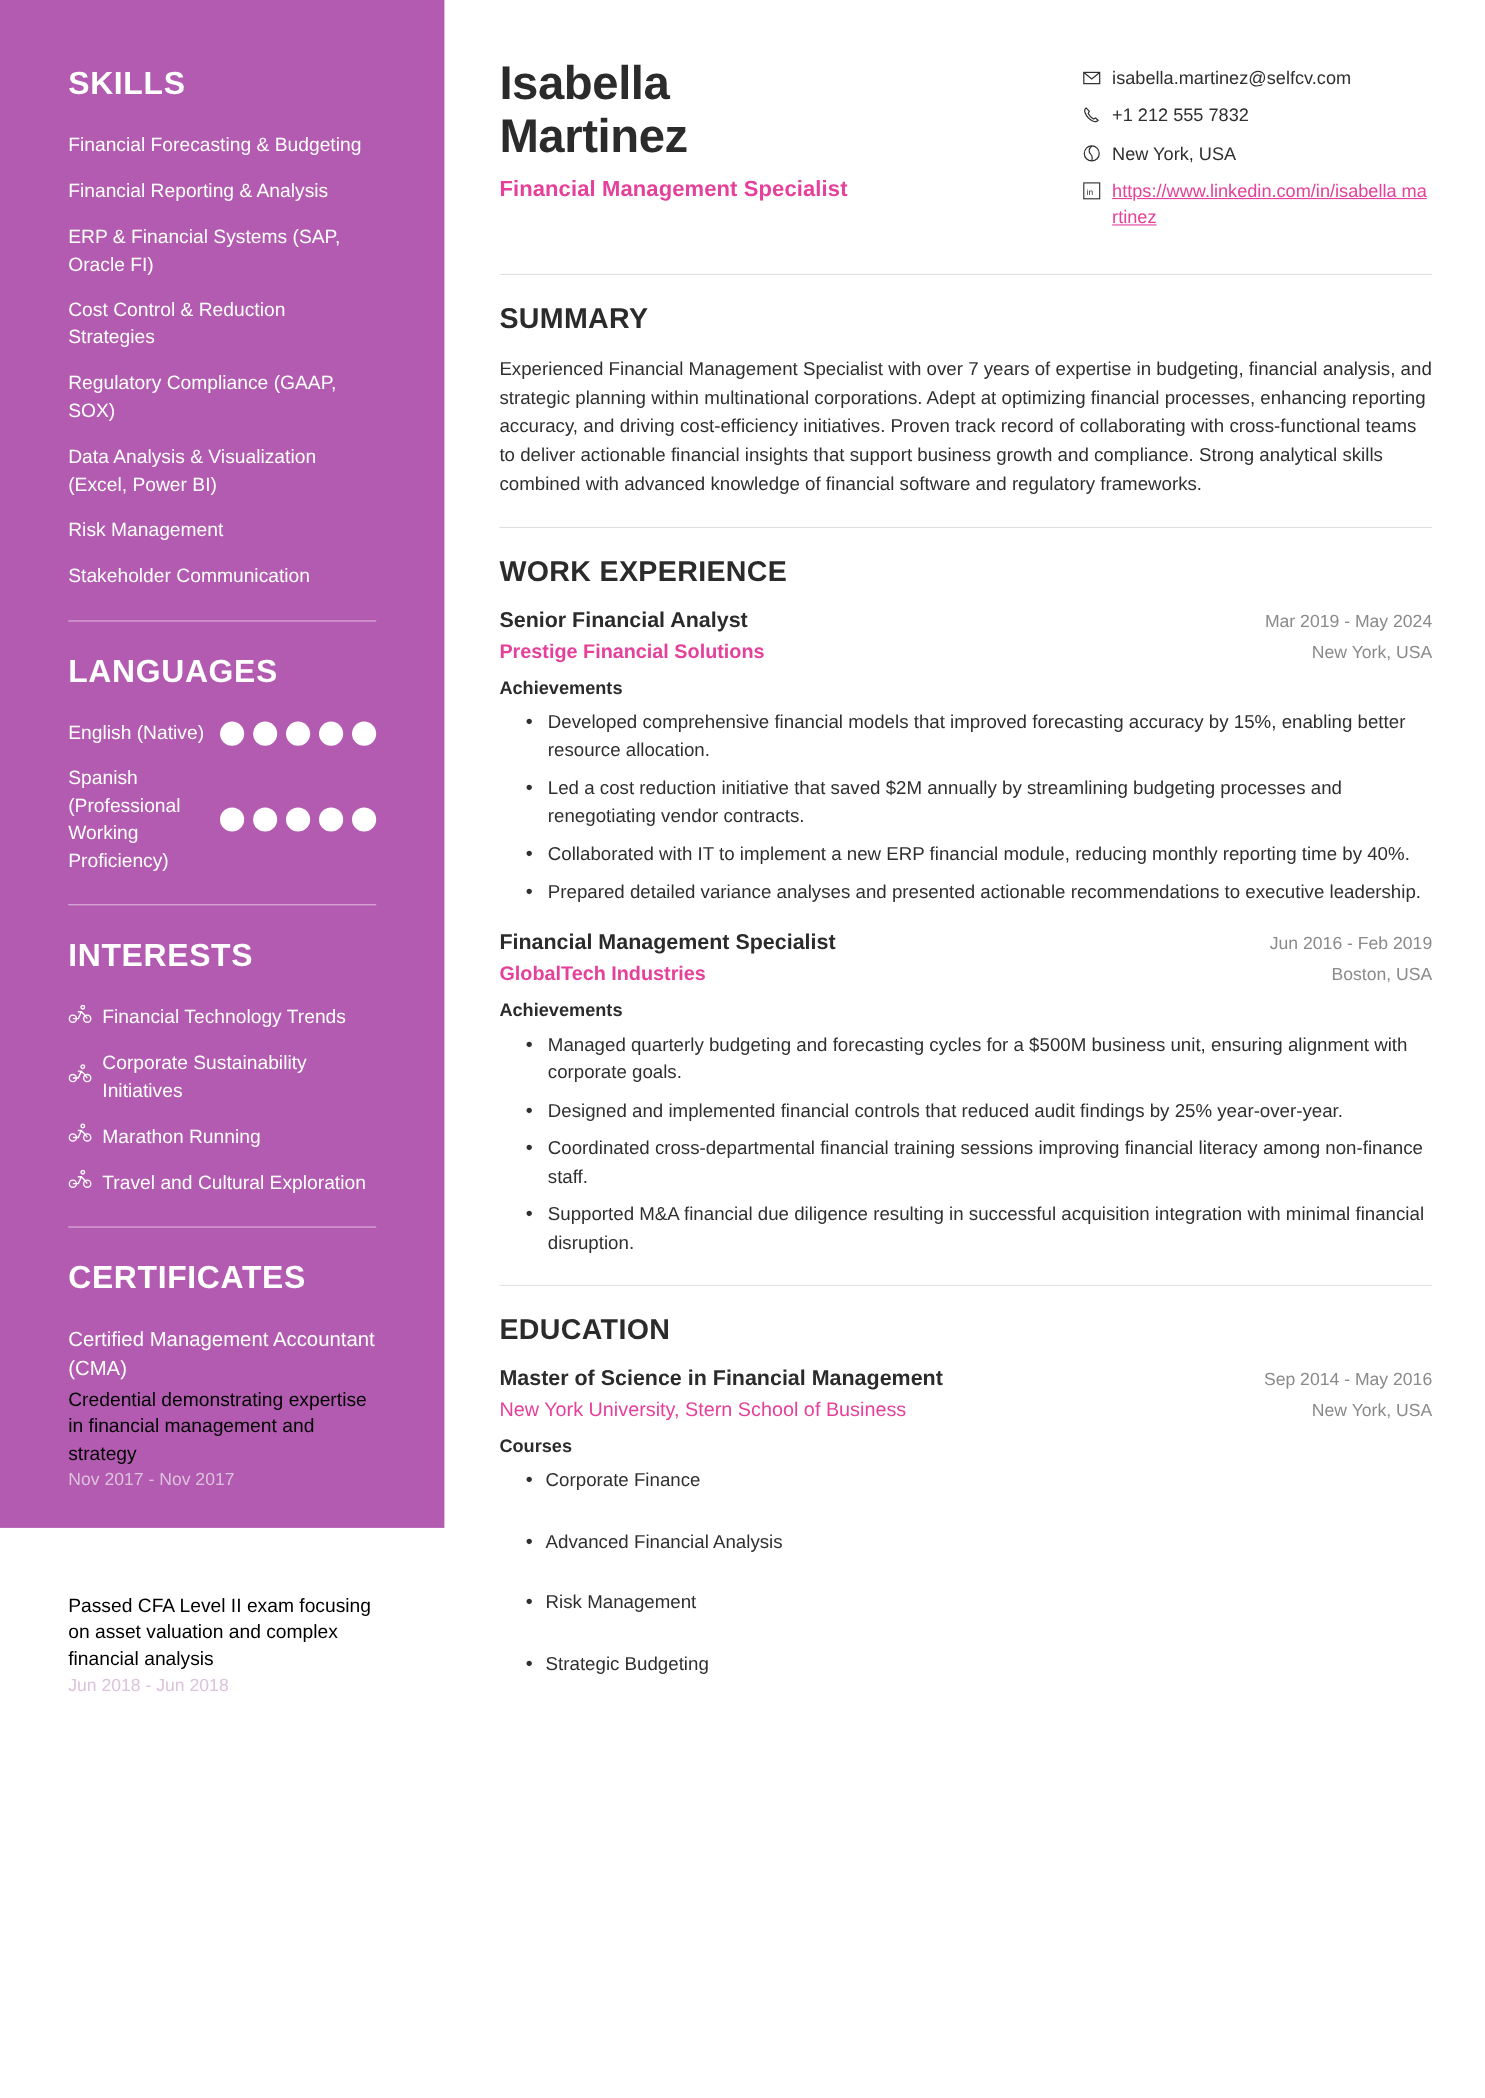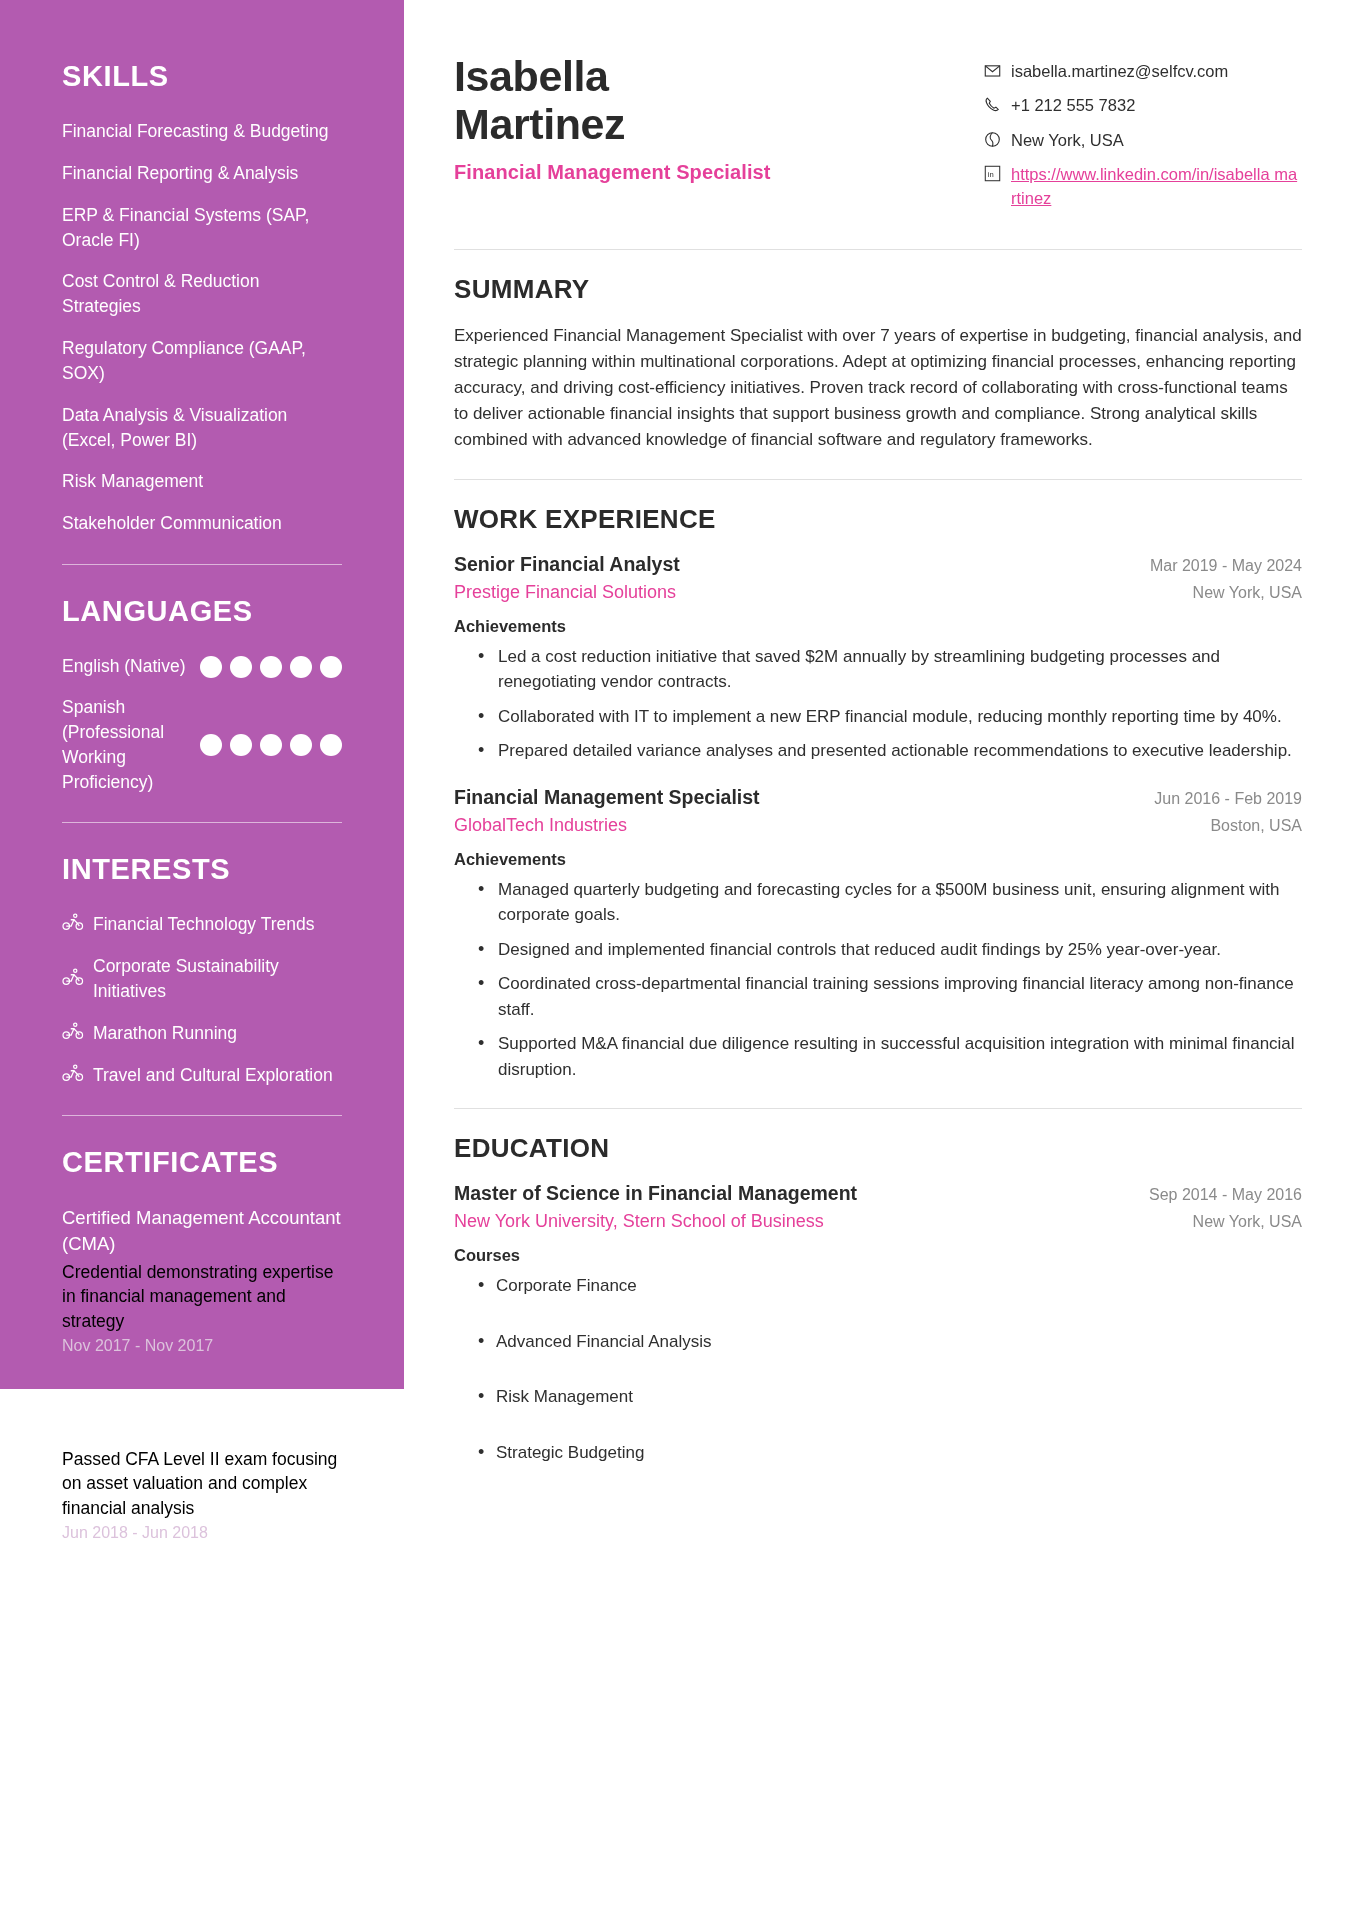--- a/index.html
+++ b/index.html
@@ -182,20 +182,21 @@
   .job-meta {
     font-size: 16px;
     color: #8a8a8a;
     white-space: nowrap;
     text-align: right;
   }
   .job-company {
     font-size: 18px;
     color: #e5409a;
     margin-top: 6px;
+    font-weight: bold;
   }
   .ach-label {
     font-size: 16.5px;
     font-weight: 700;
     color: #2b2b2b;
     margin: 14px 0 8px 0;
   }
   ul.bullets { list-style: none; padding-left: 42px; }
   ul.bullets li {
     position: relative;
@@ -441,20 +442,21 @@
         <div class="job-top">
           <div class="job-title">Senior Financial Analyst</div>
           <div class="job-meta">Mar 2019 - May 2024</div>
         </div>
         <div class="job-top">
           <div class="job-company">Prestige Financial Solutions</div>
           <div class="job-meta">New York, USA</div>
         </div>
         <div class="ach-label">Achievements</div>
         <ul class="bullets">
+          <li>Developed comprehensive financial models that improved forecasting accuracy by 15%, enabling better resource allocation.</li>
           <li>Led a cost reduction initiative that saved $2M annually by streamlining budgeting processes and renegotiating vendor contracts.</li>
           <li>Collaborated with IT to implement a new ERP financial module, reducing monthly reporting time by 40%.</li>
           <li>Prepared detailed variance analyses and presented actionable recommendations to executive leadership.</li>
         </ul>
       </div>
 
       <div class="job">
         <div class="job-top">
           <div class="job-title">Financial Management Specialist</div>
           <div class="job-meta">Jun 2016 - Feb 2019</div>

